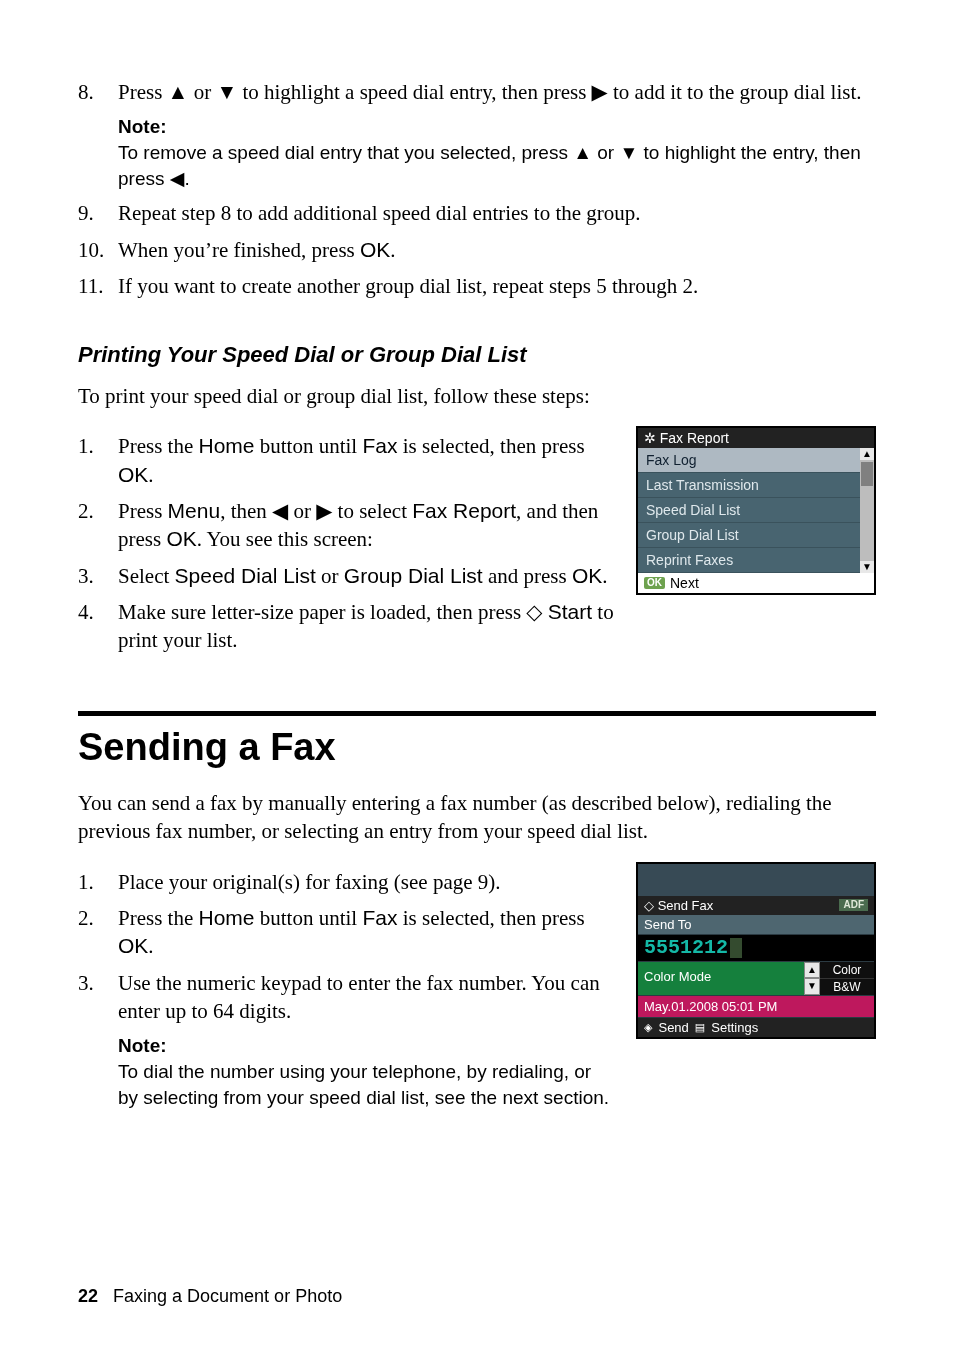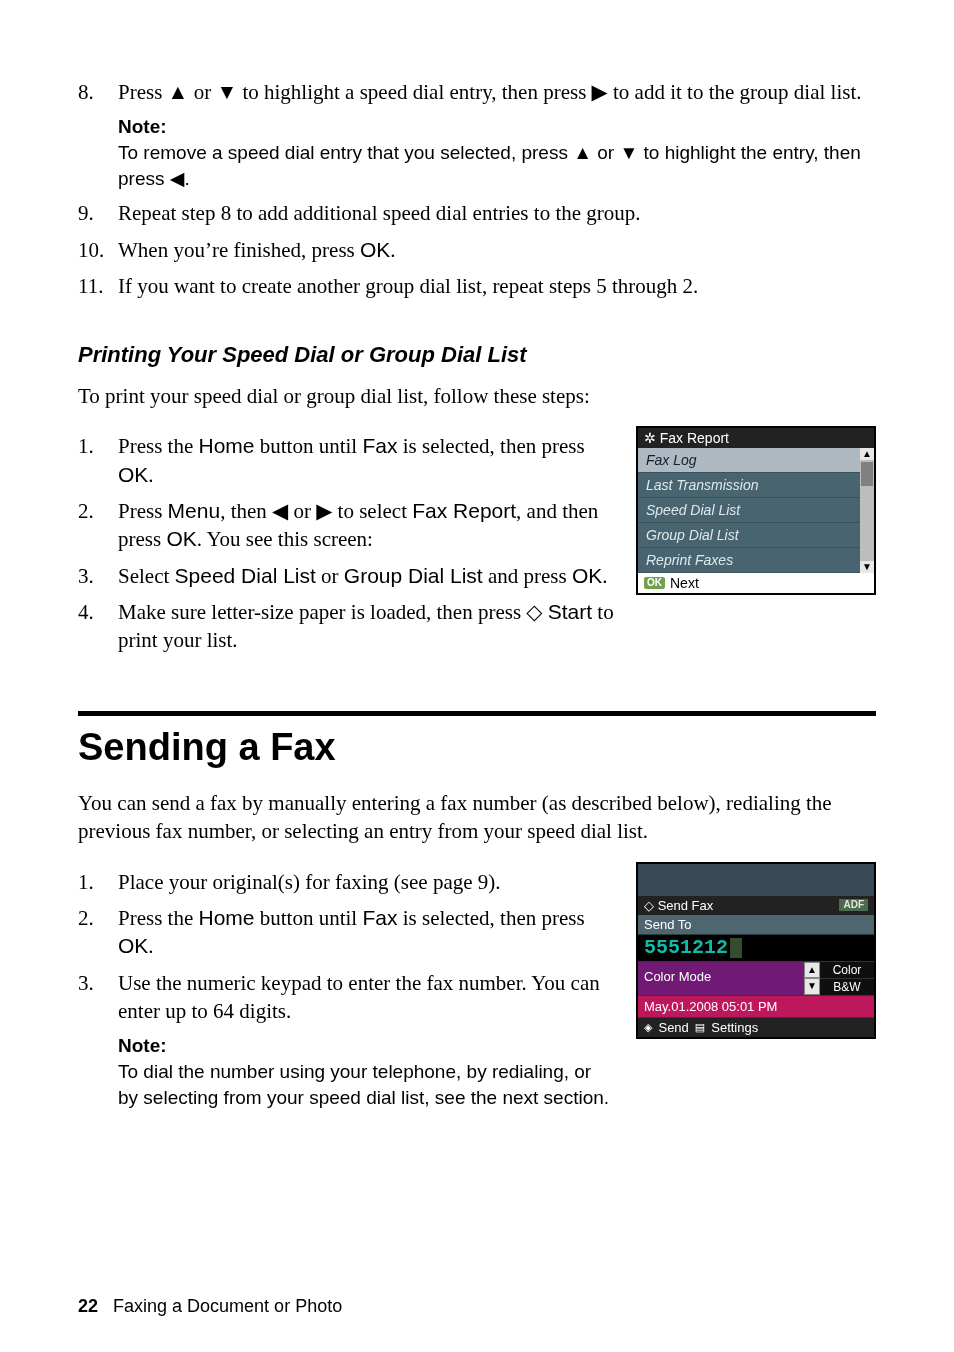--- a/index.html
+++ b/index.html
@@ -98,21 +98,20 @@
     padding: 3px 6px;
     display: flex;
     align-items: center;
     gap: 4px;
   }
   .screen1 .listwrap {
     display: flex;
   }
   .screen1 .list {
     flex: 1 1 auto;
-    font-style: italic;
   }
   .screen1 .scroll {
     flex: 0 0 14px;
     display: flex;
     flex-direction: column;
     background: #bdbdbd;
   }
   .screen1 .scroll .arrow { height: 12px; background: #e8e8e8; color:#000; font-size:10px; text-align:center; line-height:12px;}
   .screen1 .scroll .track { flex:1; background:#bdbdbd; position:relative; }
   .screen1 .scroll .thumb { position:absolute; top:2px; left:1px; right:1px; height:24px; background:#808080; }
@@ -193,21 +192,21 @@
     margin-left: 2px;
   }
   .screen2 .cmrow {
     display: flex;
     align-items: stretch;
     border-top: 1px solid #2b3a42;
     border-bottom: 1px solid #2b3a42;
   }
   .screen2 .cmrow .label {
     flex: 1 1 auto;
-    background: #701a75;
+    background: #15803d;
     padding: 8px 6px;
   }
   .screen2 .cmrow .spin {
     flex: 0 0 16px;
     display: flex;
     flex-direction: column;
     background: #cfcfcf;
   }
   .screen2 .cmrow .spin div {
     flex:1; text-align:center; font-size:10px; color:#000; line-height:14px; background:#e8e8e8; border:1px solid #888;
@@ -239,21 +238,21 @@
     align-items:center;
   }
   .screen2 .footer .icon {
     display:inline-block;
     font-size:11px;
   }
 
   .footer-line {
     position: absolute;
     left: 78px;
-    bottom: 34px;
+    bottom: 44px;
     font-family: "Helvetica Neue", Helvetica, Arial, sans-serif;
     font-size: 18px;
   }
   .footer-line .pn { font-weight: bold; margin-right: 10px; }
 
   .tri { font-family: Arial, sans-serif; }
   .diamond { font-family: Arial, sans-serif; }
   .ui { font-family: "Helvetica Neue", Helvetica, Arial, sans-serif; }
 </style>
 </head>

